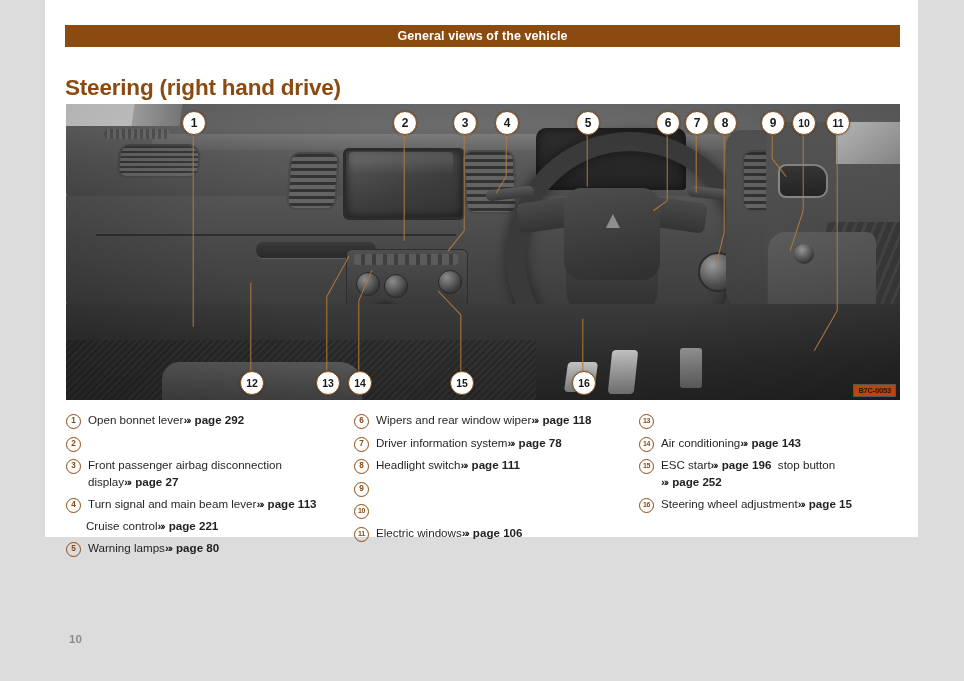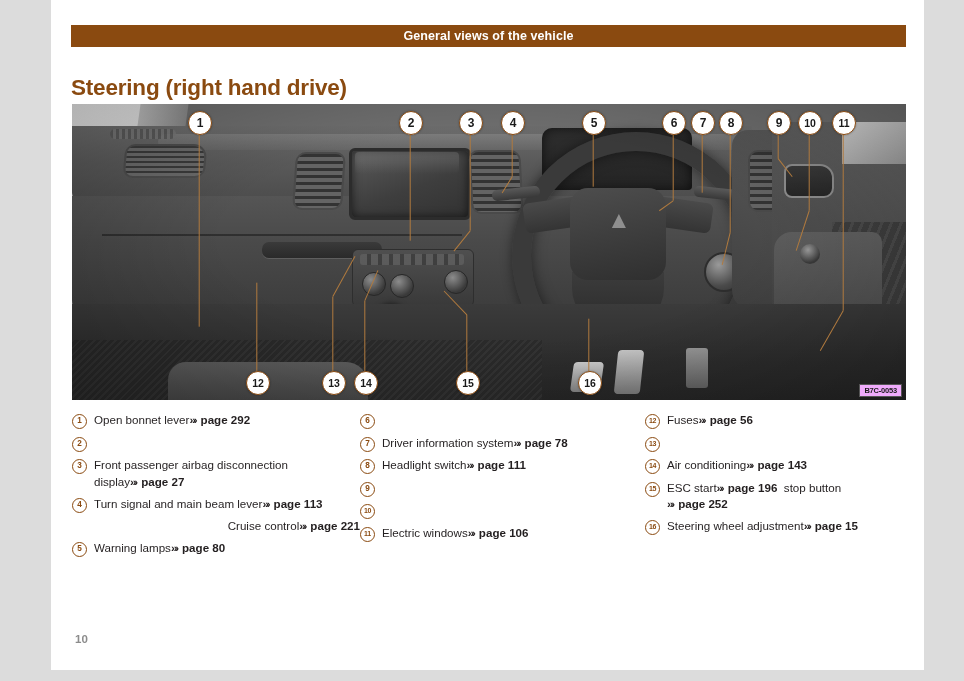--- a/index.html
+++ b/index.html
@@ -15,23 +15,22 @@
     overflow: hidden;
     position: relative;
   }
 
   
   #page-sheet {
     position: absolute;
     left: 45px;
     top: 0;
     width: 873px;
-    height: 670px;
+    height: 537px;
     background: #ffffff;
-    margin-left: 6px;
   }
 
   
   #header-banner {
     position: absolute;
     left: 20px;
     top: 25px;
     width: 835px;
     height: 22px;
     background: #8a4a10;
@@ -307,21 +306,21 @@
   .ph-vignette {
     position: absolute; inset: 0;
     background: radial-gradient(ellipse at 50% 45%, rgba(0,0,0,0) 45%, rgba(0,0,0,.28) 100%);
   }
 
   
   #figure-code {
     position: absolute;
     right: 4px;
     bottom: 3px;
-    background: #f0abfc;
+    background: #c2410c;
     color: #1a1a1a;
     font-size: 7.5px;
     font-weight: bold;
     letter-spacing: -.2px;
     padding: 1px 4px;
     border: 1px solid #555;
     font-family: "Liberation Sans", sans-serif;
     text-align: right;
   }
 
@@ -386,21 +385,20 @@
     justify-content: center;
     margin-top: 2px;
     margin-right: 7px;
     letter-spacing: -.3px;
   }
   .legend-text { flex: 1 1 auto; }
   .legend-sub {
     margin-left: 20px;
     line-height: 16.5px;
     margin-bottom: 5.5px;
-    text-align: right;
   }
   .ref {
     font-weight: bold;
     white-space: nowrap;
   }
   .chev {
     font-weight: bold;
     letter-spacing: -2.2px;
     margin-right: 2px;
   }
@@ -544,20 +542,21 @@
         </div>
         <div class="legend-sub">Cruise control<span class="ref"><span class="chev">»›</span> page 221</span></div>
         <div class="legend-item">
           <span class="legend-num">5</span>
           <span class="legend-text">Warning lamps<span class="ref"><span class="chev">»›</span> page 80</span></span>
         </div>
       </div>
       <div class="legend-col c2">
         <div class="legend-item">
           <span class="legend-num">6</span>
+          <span class="legend-text">Wipers and rear window wiper<span class="ref"><span class="chev">»›</span> page 118</span></span>
         </div>
         <div class="legend-item">
           <span class="legend-num">7</span>
           <span class="legend-text">Driver information system<span class="ref"><span class="chev">»›</span> page 78</span></span>
         </div>
         <div class="legend-item">
           <span class="legend-num">8</span>
           <span class="legend-text">Headlight switch<span class="ref"><span class="chev">»›</span> page 111</span></span>
         </div>
         <div class="legend-item">
@@ -566,24 +565,20 @@
         <div class="legend-item">
           <span class="legend-num" style="font-size: 7px;">10</span>
         </div>
         <div class="legend-item">
           <span class="legend-num" style="font-size: 7px;">11</span>
           <span class="legend-text">Electric windows<span class="ref"><span class="chev">»›</span> page 106</span></span>
         </div>
       </div>
       <div class="legend-col c3">
         <div class="legend-item">
-          <span class="legend-num" style="font-size: 7px;">12</span>
-          <span class="legend-text">Fuses<span class="ref"><span class="chev">»›</span> page 56</span></span>
-        </div>
-        <div class="legend-item">
           <span class="legend-num" style="font-size: 7px;">13</span>
         </div>
         <div class="legend-item">
           <span class="legend-num" style="font-size: 7px;">14</span>
           <span class="legend-text">Air conditioning<span class="ref"><span class="chev">»›</span> page 143</span></span>
         </div>
         <div class="legend-item">
           <span class="legend-num" style="font-size: 7px;">15</span>
           <span class="legend-text">ESC start<span class="ref"><span class="chev">»›</span> page 196</span>&nbsp; stop button<br><span class="ref"><span class="chev">»›</span> page 252</span></span>
         </div>

